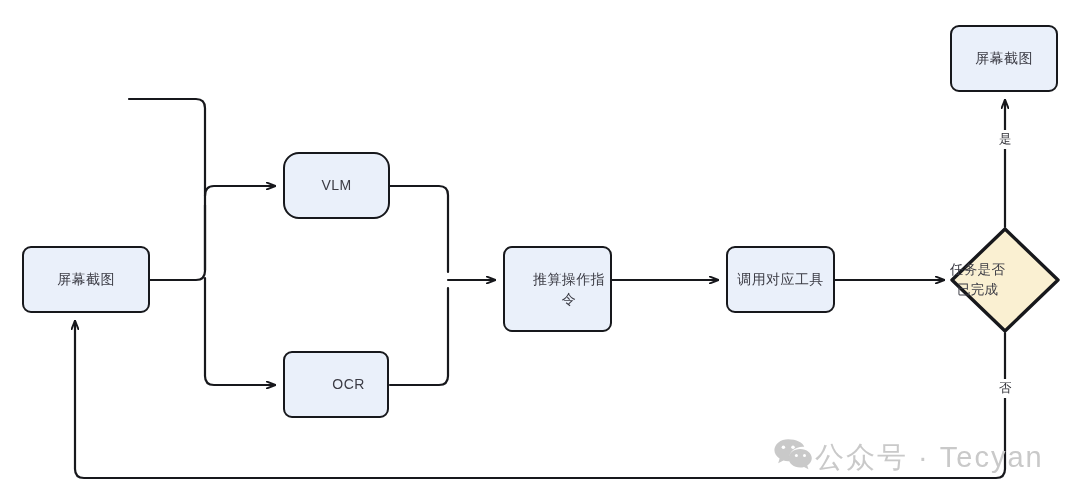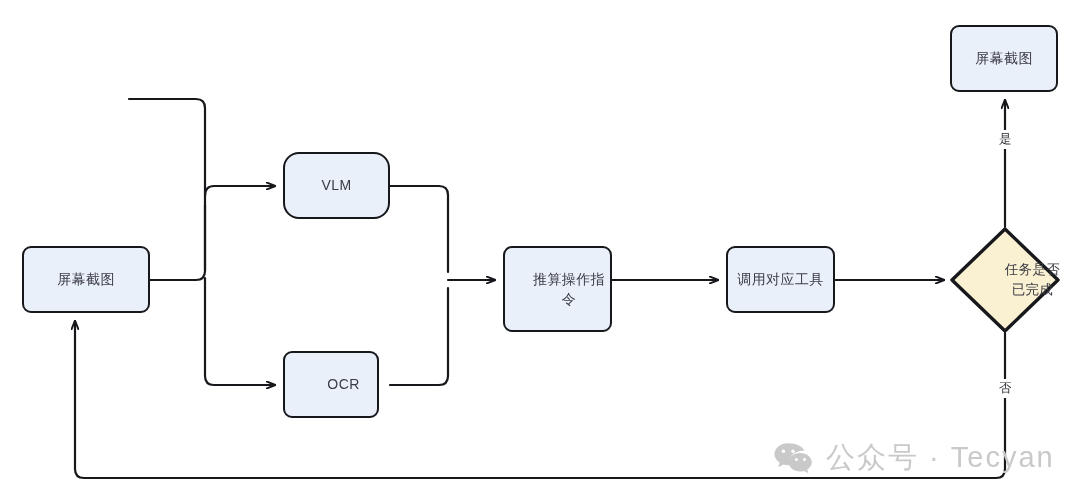--- a/index.html
+++ b/index.html
@@ -46,21 +46,21 @@
   }
   .node-label {
     display: block;
     white-space: pre-line;
     pointer-events: none;
   }
   .diamond-wrap {
     position: absolute;
     display: flex;
     align-items: center;
-    justify-content: flex-end;
+    justify-content: flex-start;
   }
   .diamond-shape {
     position: absolute;
     inset: 0;
     width: 100%;
     height: 100%;
   }
   .diamond-text {
     position: relative;
     z-index: 2;
@@ -75,22 +75,21 @@
     position: absolute;
     font-size: 12.5px;
     color: #2f2f36;
     background: #ffffff;
     padding: 1px 3px;
     letter-spacing: 0.3px;
   }
   .watermark {
     position: absolute;
     display: flex;
-    align-items: center;
-    gap: 13px;
+    gap: 2px;
     color: #c9c9c9;
     font-size: 29px;
     letter-spacing: 2px;
     user-select: none;
     z-index: 1;
   }
   .wm-icon {
     display: block;
   }
   .wm-text {
@@ -138,21 +137,21 @@
 
 
   <div class="node node-box" style="left:22px; top:246px; width:128px; height:67px;">
     <span class="node-label">屏幕截图</span>
   </div>
 
   <div class="node node-box" style="left:283px; top:152px; width:107px; height:67px;border-radius:16px;">
     <span class="node-label">VLM</span>
   </div>
 
-  <div class="node node-box" style="left:283px; top:351px; width:96px; height:67px;padding-left:25px;">
+  <div class="node node-box" style="left:283px; top:351px; width:106px; height:67px;padding-left:25px;">
     <span class="node-label">OCR</span>
   </div>
 
   <div class="node node-box" style="left:503px; top:246px; width:109px; height:86px;padding-left:23px;">
     <span class="node-label">推算操作指令</span>
   </div>
 
   <div class="node node-box" style="left:726px; top:246px; width:109px; height:67px;">
     <span class="node-label">调用对应工具</span>
   </div>

